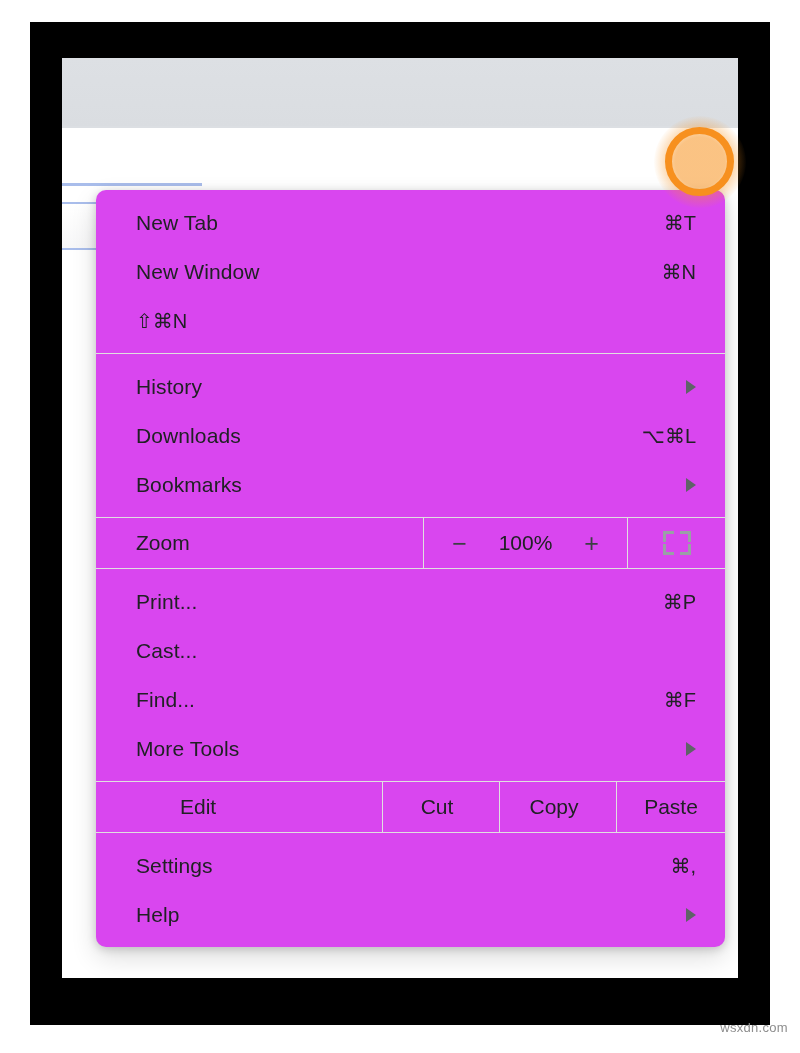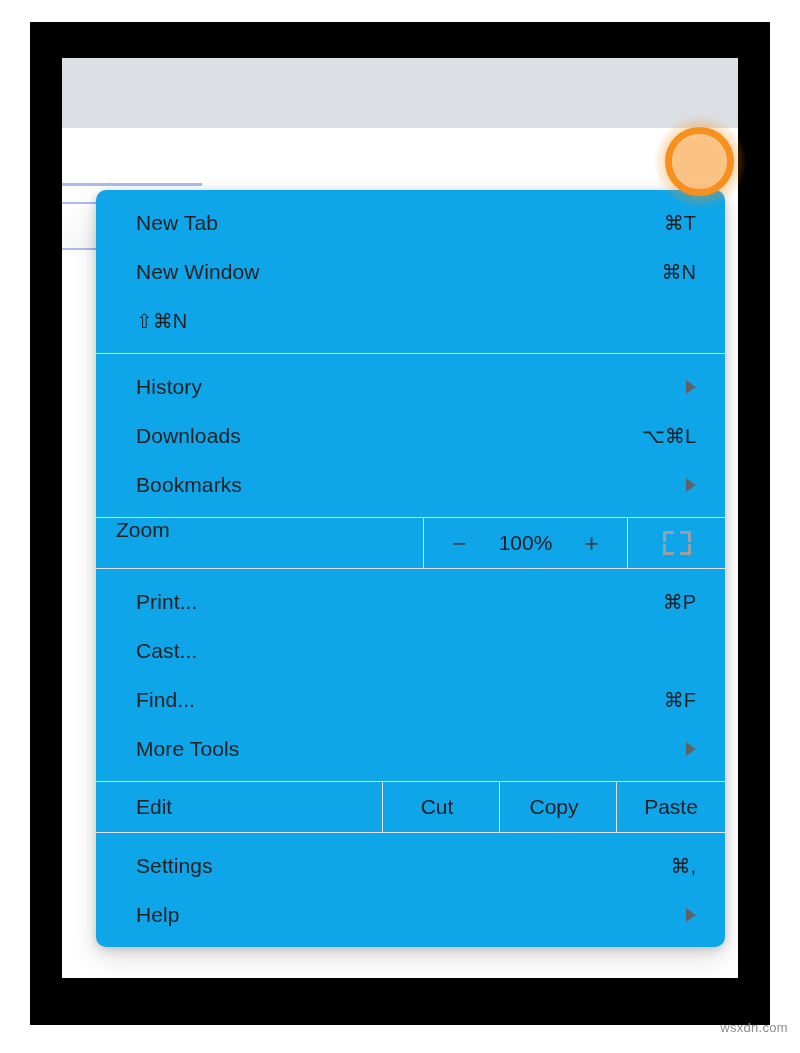--- a/index.html
+++ b/index.html
@@ -178,21 +178,21 @@
     border-radius: 50%;
     pointer-events: none;
   }
 
   
   #chrome-menu {
     position: absolute;
     left: 96px;
     top: 190px;
     width: 629px;
-    background: #0ea5e9;
+    background: #d946ef;
     border-radius: 10px;
     box-shadow: 0 2px 10px rgba(0,0,0,0.18), 0 10px 26px rgba(0,0,0,0.14);
     overflow: hidden;
     font-size: 21px;
     color: #202124;
   }
   .menu-group { padding: 8px 0; }
   .menu-sep {
     height: 1px;
     background: #e0e0e0;
@@ -225,22 +225,22 @@
 
   
   #zoom-row {
     display: flex;
     align-items: stretch;
     height: 50px;
   }
   #zoom-label-cell {
     flex: 1;
     display: flex;
-    align-items: flex-start;
-    padding-left: 20px;
+    align-items: center;
+    padding-left: 40px;
   }
   #zoom-stepper-cell {
     width: 203px;
     display: flex;
     align-items: center;
     justify-content: center;
     gap: 22px;
     border-left: 1px solid #e0e0e0;
     border-right: 1px solid #e0e0e0;
   }
@@ -274,21 +274,22 @@
   
   #edit-row {
     display: flex;
     align-items: stretch;
     height: 50px;
   }
   #edit-label-cell {
     flex: 1;
     display: flex;
     align-items: center;
-    padding-left: 40px;
+    padding-left: 56px;
+    margin-left: 28px;
   }
   .edit-action-cell {
     width: 108px;
     display: flex;
     align-items: center;
     justify-content: center;
     border-left: 1px solid #e0e0e0;
     margin-left: 8px;
   }
 

